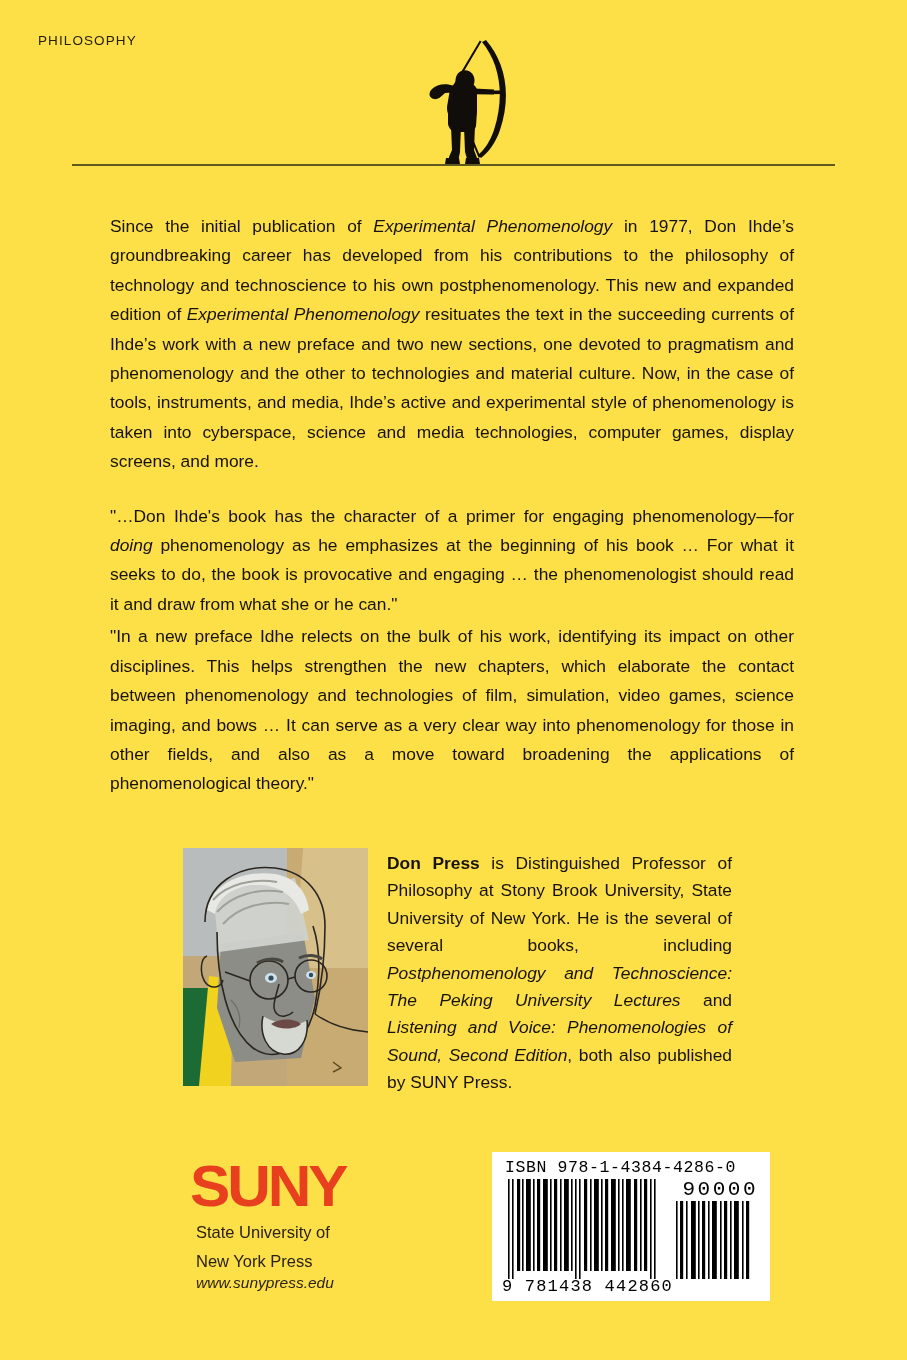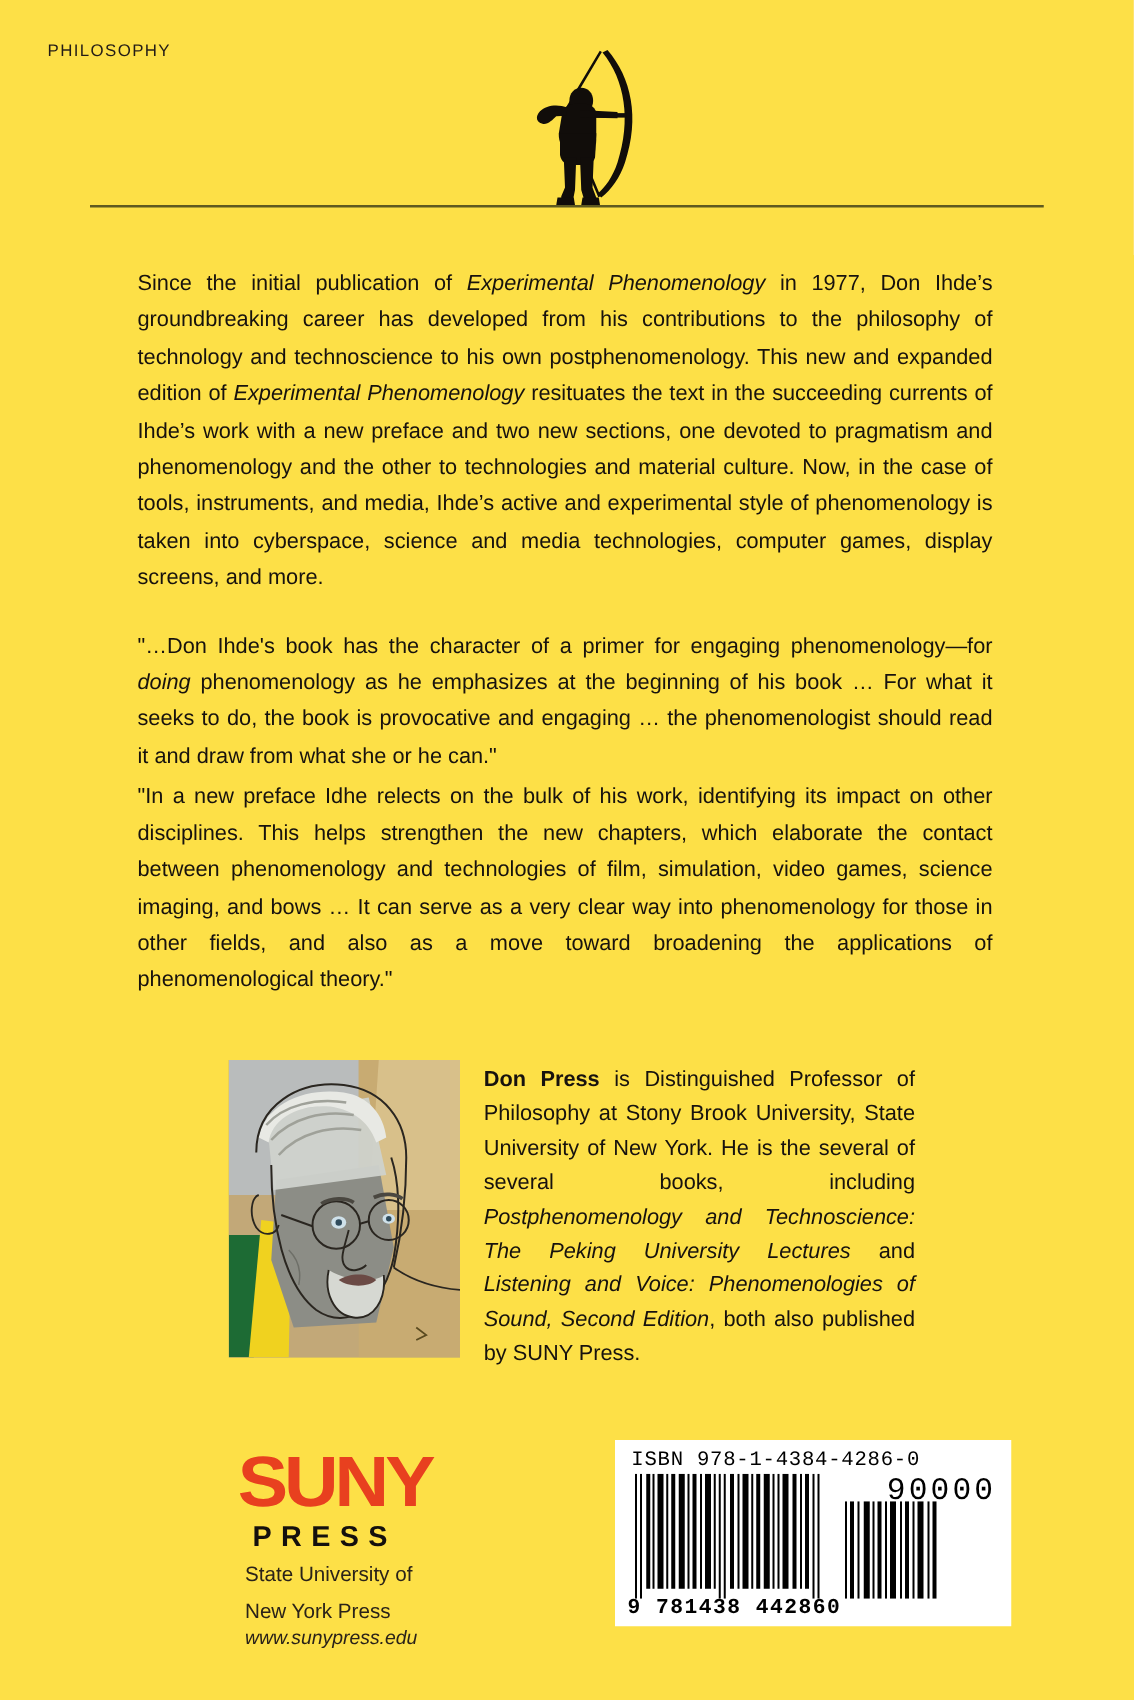--- a/index.html
+++ b/index.html
@@ -157,38 +157,37 @@
   }
 
   
   .barcode-box {
     position: absolute;
     left: 492px;
     top: 1152px;
     width: 278px;
     height: 149px;
     background: #ffffff;
-    padding-left: 39px;
   }
   .isbn-text {
     position: absolute;
     left: 13px;
     top: 6px;
     font-family: "Liberation Mono", monospace;
     font-size: 16.5px;
     letter-spacing: 0.6px;
     color: #000;
     white-space: nowrap;
   }
   .addon-text {
     position: absolute;
     right: 12px;
     top: 26px;
     font-family: "Liberation Mono", monospace;
-    font-size: 25px;
+    font-size: 21px;
     letter-spacing: 2.5px;
     color: #000;
   }
   .bars-main {
     position: absolute;
     left: 14px;
     top: 27px;
     width: 158px;
     height: 100px;
   }
@@ -203,21 +202,20 @@
   .ean-digits {
     position: absolute;
     left: 10px;
     top: 125px;
     width: 170px;
     font-family: "Liberation Mono", monospace;
     font-size: 17px;
     letter-spacing: 1.2px;
     color: #000;
     white-space: nowrap;
-    font-weight: bold;
   }
 </style>
 </head>
 <body>
 
 <div class="cover">
 
   <div class="category">PHILOSOPHY</div>
 
   <div class="archer">
@@ -326,21 +324,20 @@
     </div>
 
     <div class="author-bio">
       <b>Don Press</b><span> is Distinguished Professor of Philosophy at Stony Brook University, State University of New York. He is the several of several books, including </span><i>Postphenomenology and Technoscience: The Peking University Lectures</i><span> and </span><i>Listening and Voice: Phenomenologies of Sound, Second Edition</i><span>, both also published by SUNY Press.</span>
     </div>
 
   </div>
 
   <div class="publisher">
     <div class="suny-word">SUNY</div>
-    <div class="press-word">PRESS</div>
     <div class="pub-line">State University of</div>
     <div class="pub-line">New York Press</div>
     <div class="pub-url">www.sunypress.edu</div>
   </div>
 
   <div class="barcode-box">
     <div class="isbn-text">ISBN 978-1-4384-4286-0</div>
     <div class="addon-text">90000</div>
 
     <div class="bars-main">

